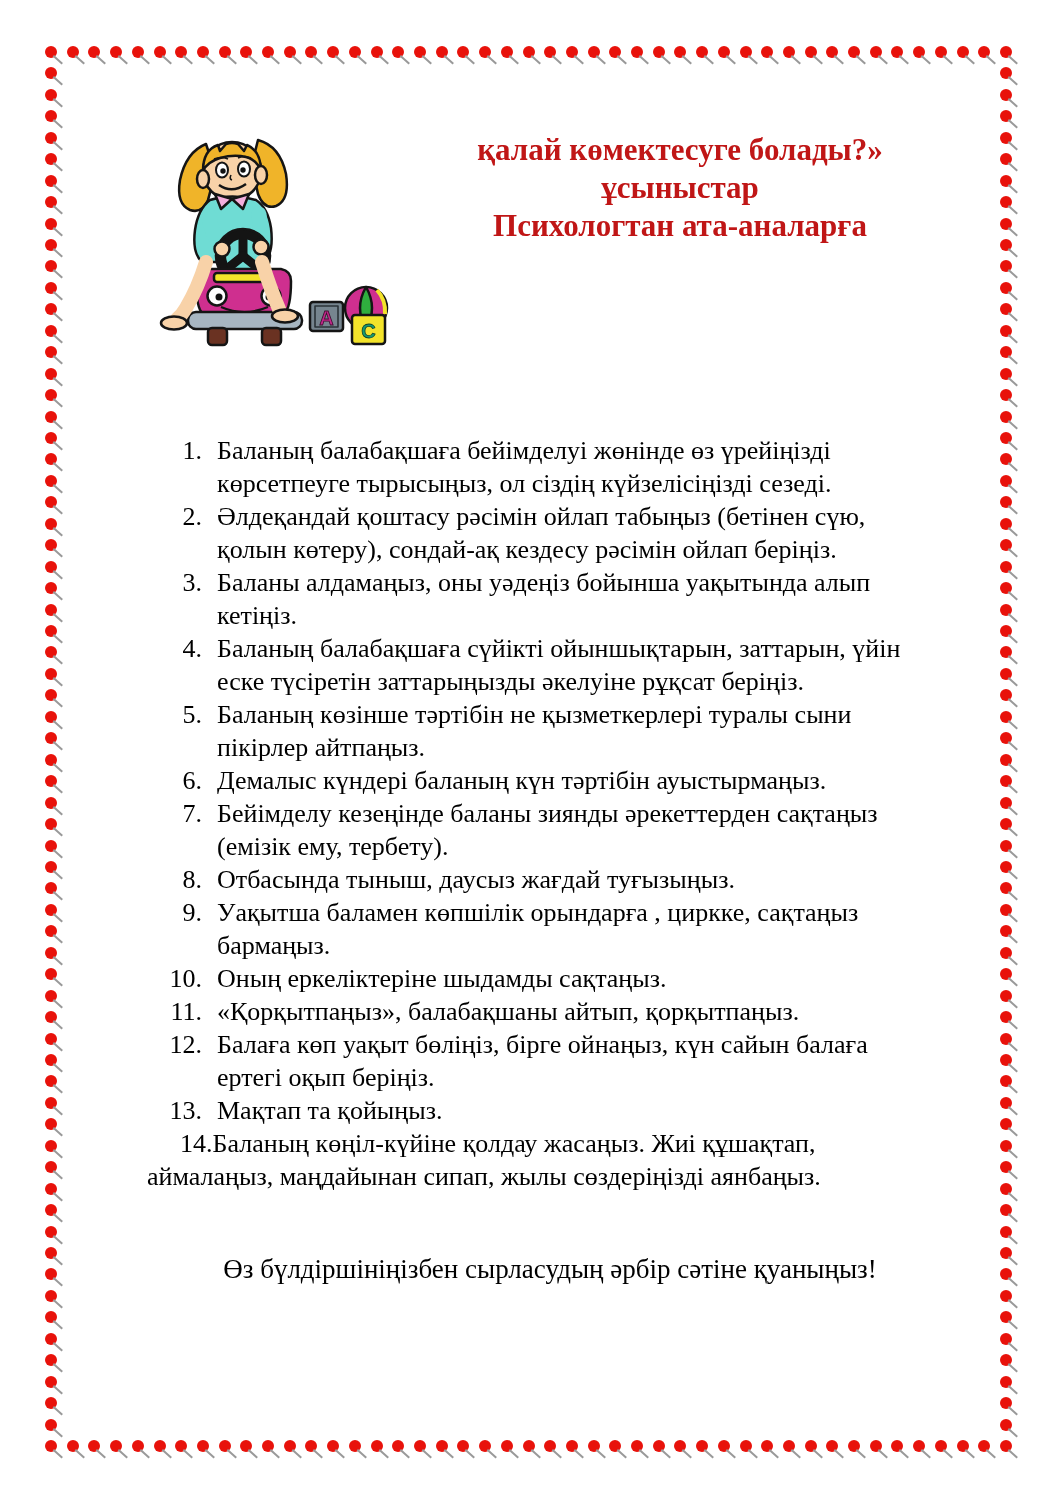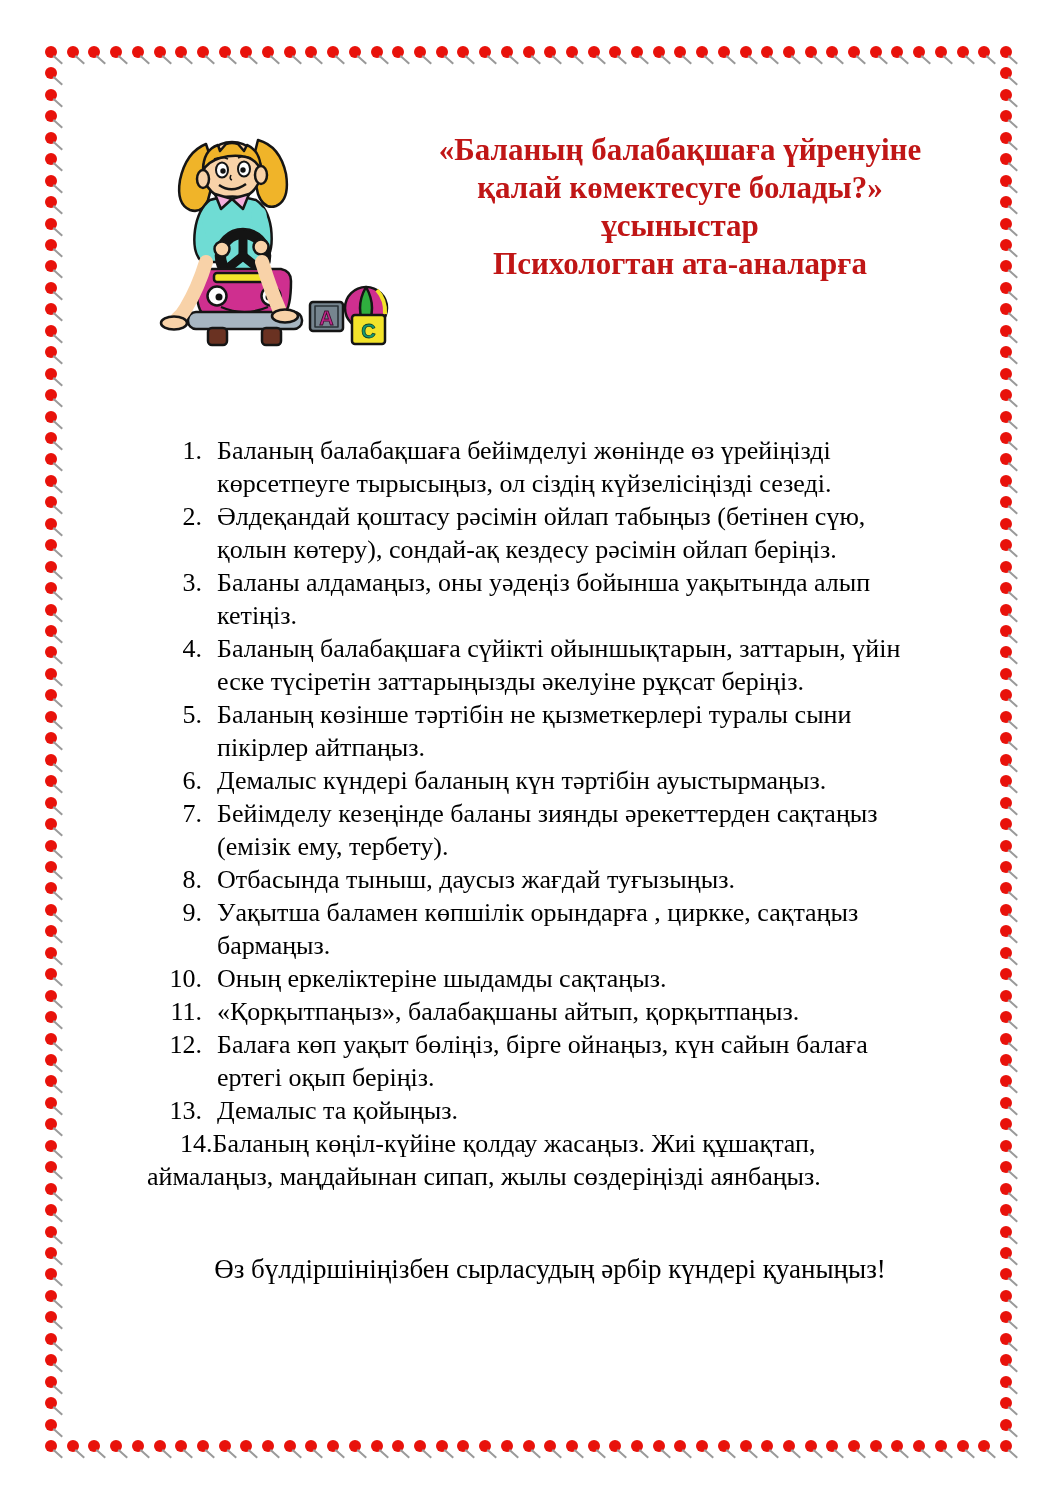--- a/index.html
+++ b/index.html
@@ -343,21 +343,20 @@
       </g>
       <g>
         <rect x="194" y="193" width="33" height="29" rx="3" fill="#f3e32a"></rect>
       </g>
     </g>
     <text x="168.5" y="203" text-anchor="middle" font-family="Liberation Sans, sans-serif" font-size="20" font-weight="bold" fill="#c2268a" stroke="#3a0f2c" stroke-width="0.8">А</text>
     <text x="210.5" y="216" text-anchor="middle" font-family="Liberation Sans, sans-serif" font-size="20" font-weight="bold" fill="#149a72" stroke="#0d3d2e" stroke-width="0.8">С</text>
   </svg>
 
   <div class="title">
-    <div>«Баланың балабақшаға үйренуіне</div>
     <div>қалай көмектесуге болады?»</div>
     <div>ұсыныстар</div>
     <div>Психологтан ата-аналарға</div>
   </div>
 
   <div class="list">
     <div class="item">
         <span class="num">1.</span>
         <span class="text">Баланың балабақшаға бейімделуі жөнінде өз үрейіңізді көрсетпеуге тырысыңыз, ол сіздің күйзелісіңізді сезеді.</span>
       </div>
@@ -400,20 +399,20 @@
     <div class="item">
         <span class="num">11.</span>
         <span class="text">«Қорқытпаңыз», балабақшаны айтып, қорқытпаңыз.</span>
       </div>
     <div class="item">
         <span class="num">12.</span>
         <span class="text">Балаға көп уақыт бөліңіз, бірге ойнаңыз, күн сайын балаға ертегі оқып беріңіз.</span>
       </div>
     <div class="item">
         <span class="num">13.</span>
-        <span class="text">Демалыс та қойыңыз.</span>
+        <span class="text">Мақтап та қойыңыз.</span>
       </div>
     <div class="item no-hang"><span class="num">14.</span><span class="text">Баланың көңіл-күйіне қолдау жасаңыз. Жиі құшақтап, аймалаңыз, маңдайынан сипап, жылы сөздеріңізді аянбаңыз.</span></div>
   </div>
 
-  <div class="closing">Өз бүлдіршініңізбен сырласудың әрбір күндері қуаныңыз!</div>
+  <div class="closing">Өз бүлдіршініңізбен сырласудың әрбір сәтіне қуаныңыз!</div>
 
 </div>
 
 </body></html>

